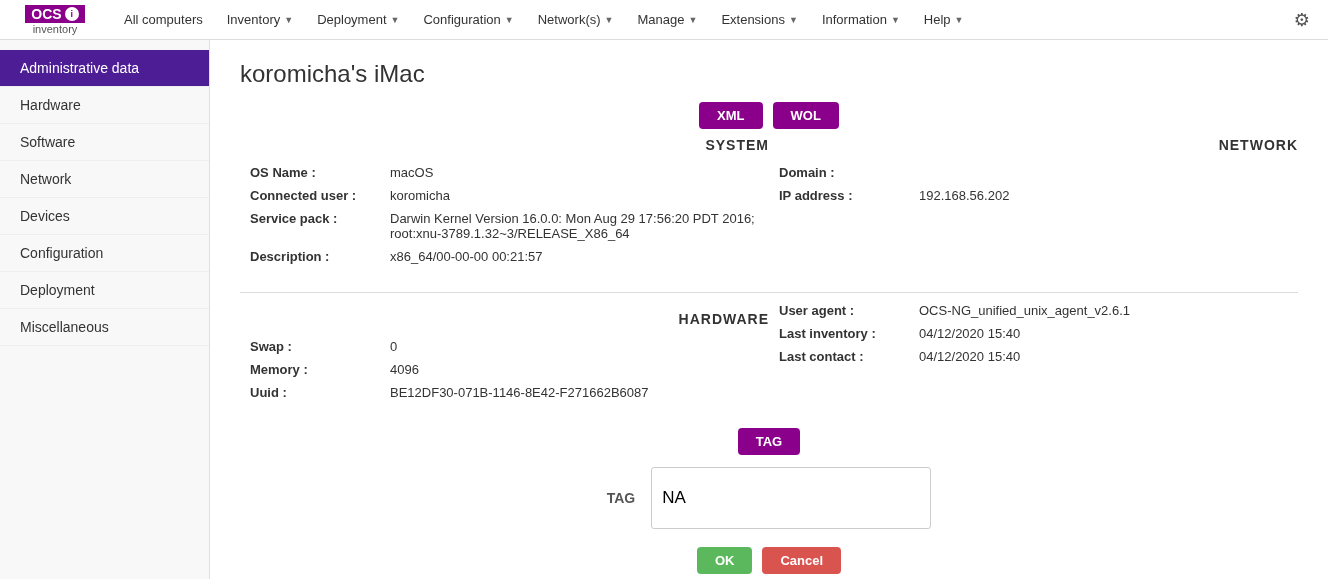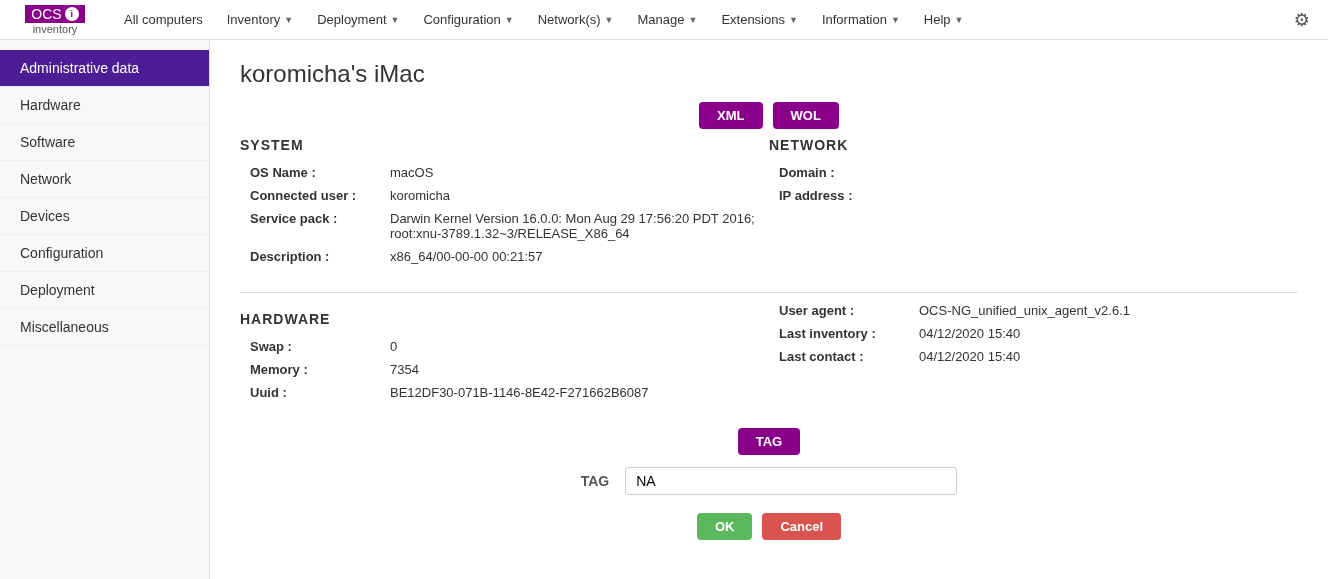--- a/index.html
+++ b/index.html
@@ -111,21 +111,21 @@
 
     
     .info-grid {
       display: grid;
       grid-template-columns: 1fr 1fr;
       gap: 0;
       margin-bottom: 20px;
     }
 
     .section-title {
-      text-align: left;
+      text-align: right;
       font-size: 14px;
       font-weight: bold;
       color: #333;
       padding: 8px 0 12px 0;
       letter-spacing: 1px;
     }
 
     .info-row {
       display: flex;
       margin-bottom: 8px;
@@ -169,41 +169,41 @@
       margin-bottom: 18px;
     }
     .tag-input-label {
       font-size: 14px;
       font-weight: bold;
       color: #555;
     }
     .tag-input {
       border: 1px solid #ccc;
       border-radius: 3px;
-      padding: 5px 10px;
-      width: 332px;
-      font-size: 14px;
+      padding: 20px 10px;
+      width: 280px;
+      font-size: 17px;
     }
     .ok-cancel-row {
       display: flex;
       gap: 10px;
     }
 
     .content-wrapper {
       position: relative;
     }
   </style>
 </head>
 <body>
 
 <div class="navbar">
   <div class="navbar-brand">
     <div class="brand-logo">
       <div style="background:#8b008b; color:#fff; padding:1px 6px; font-size:14px; font-weight:bold; display:flex; align-items:center; gap:3px;">
-        <span style="font-weight:normal;text-align:center;">OCS</span>
+        <span style="font-weight:bold;text-align:center;">OCS</span>
         <span style="background:#fff; color:#8b008b; border-radius:50%; width:14px; height:14px; display:inline-flex; align-items:center; justify-content:center; font-size:9px; font-weight:bold;">i</span>
       </div>
       <div style="font-size:11px; color:#555; text-align:center;">inventory</div>
     </div>
   </div>
 
   <div class="nav-item">
     <span>All computers</span>
   </div>
   <div class="nav-item">
@@ -304,37 +304,38 @@
         </div>
       </div>
 
       <div>
         <div class="section-title">NETWORK</div>
         <div class="info-row">
           <span class="info-label">Domain :</span>
         </div>
         <div class="info-row">
           <span class="info-label">IP address :</span>
+          <span class="info-value">192.168.56.202</span>
         </div>
       </div>
     </div>
 
     <div class="divider-section"></div>
 
     <div class="bottom-grid">
 
       <div>
         <div class="section-title">HARDWARE</div>
         <div class="info-row">
           <span class="info-label">Swap :</span>
           <span class="info-value">0</span>
         </div>
         <div class="info-row">
           <span class="info-label">Memory :</span>
-          <span class="info-value">7354</span>
+          <span class="info-value">4096</span>
         </div>
         <div class="info-row">
           <span class="info-label">Uuid :</span>
           <span class="info-value">BE12DF30-071B-1146-8E42-F271662B6087</span>
         </div>
       </div>
 
       <div>
         <div class="info-row">
           <span class="info-label">User agent :</span>

